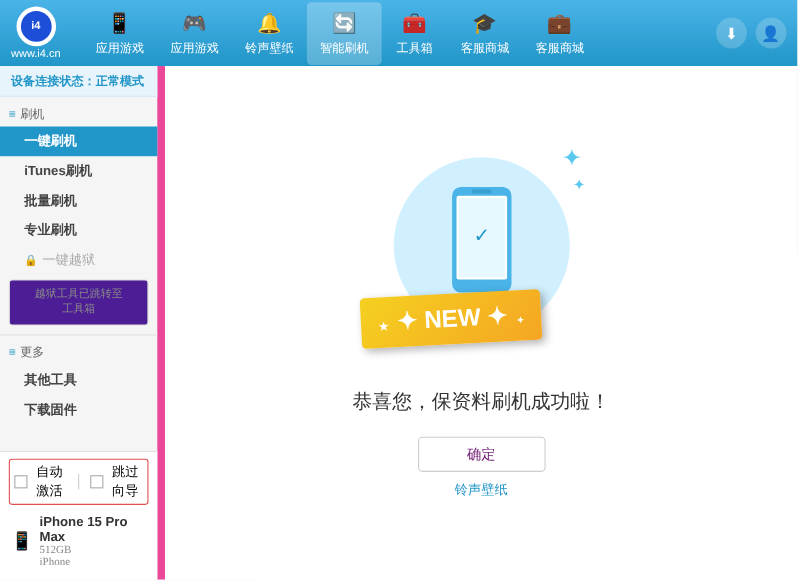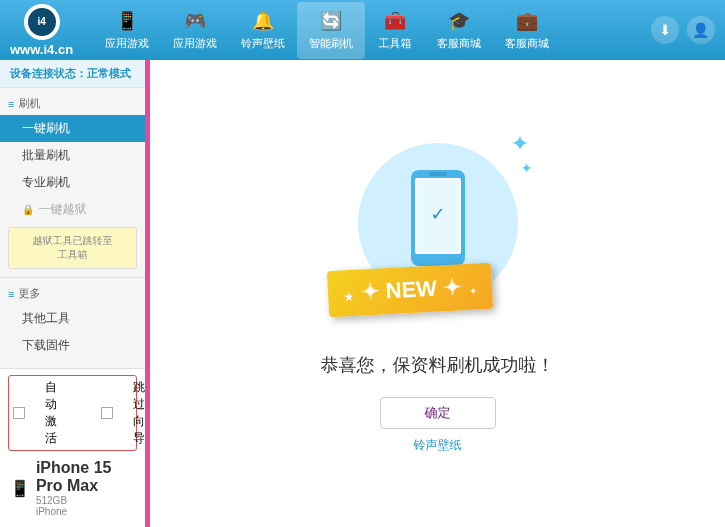--- a/index.html
+++ b/index.html
@@ -2,58 +2,58 @@
 <html><head>
   <meta charset="utf-8">
   <style>
     * { box-sizing: border-box; margin: 0; padding: 0; }
     body { font-family: 'Microsoft YaHei', Arial, sans-serif; font-size: 12px; background: #f0f0f0; width: 725px; height: 527px; overflow: hidden; }
 
     
     .header { background: linear-gradient(180deg, #4ab3e8 0%, #2196c8 100%); height: 60px; display: flex; align-items: center; padding: 0 10px; color: white; }
     .logo { display: flex; flex-direction: column; align-items: center; margin-right: 20px; }
     .logo-icon { width: 36px; height: 36px; background: white; border-radius: 50%; display: flex; align-items: center; justify-content: center; }
-    .logo-icon-inner { width: 28px; height: 28px; background: #0c4a6e; border-radius: 50%; display: flex; align-items: center; justify-content: center; color: white; font-weight: bold; font-size: 10px; }
-    .logo-text { font-size: 13px; color: white; margin-top: 2px; font-weight: bold; }
+    .logo-icon-inner { width: 28px; height: 28px; background: #1d4ed8; border-radius: 50%; display: flex; align-items: center; justify-content: center; color: white; font-weight: bold; font-size: 10px; }
+    .logo-text { font-size: 10px; color: white; margin-top: 2px; }
     .nav-items { display: flex; gap: 0; flex: 1; }
     .nav-item { display: flex; flex-direction: column; align-items: center; padding: 8px 12px; cursor: pointer; color: white; font-size: 11px; gap: 4px; border-radius: 4px; min-width: 60px; }
     .nav-item.active { background: rgba(255,255,255,0.25); }
     .nav-icon { font-size: 18px; }
     .header-right { display: flex; align-items: center; gap: 8px; margin-left: auto; }
     .header-btn { width: 28px; height: 28px; background: rgba(255,255,255,0.2); border-radius: 50%; display: flex; align-items: center; justify-content: center; color: white; cursor: pointer; font-size: 14px; }
 
     
     .win-controls { position: absolute; top: 5px; right: 8px; display: flex; gap: 4px; }
     .win-btn { width: 14px; height: 12px; background: rgba(255,255,255,0.4); border: none; cursor: pointer; font-size: 9px; color: white; display: flex; align-items: center; justify-content: center; }
 
     
     .main { display: flex; height: 467px; }
 
     
-    .sidebar { width: 150px; background: #f5f5f5; border-right: 5px solid #ec4899; display: flex; flex-direction: column; flex-shrink: 0; }
+    .sidebar { width: 150px; background: #f5f5f5; border-right: 7px solid #ec4899; display: flex; flex-direction: column; flex-shrink: 0; }
     .status-bar { background: #e8f4fb; padding: 6px 10px; font-size: 11px; color: #333; border-bottom: 1px solid #d0e8f5; }
     .status-bar span { color: #2196c8; font-weight: bold; }
     .sidebar-section { padding: 4px 0; }
     .sidebar-group-header { display: flex; align-items: center; padding: 4px 8px; color: #666; font-size: 11px; gap: 4px; }
-    .sidebar-item { padding: 5px 10px 5px 22px; color: #444; cursor: pointer; font-size: 12px; }
+    .sidebar-item { padding: 5px 10px 5px 22px; color: #444; cursor: pointer; font-size: 12px; font-weight: bold; }
     .sidebar-item.active { background: #2196c8; color: white; }
     .sidebar-disabled { padding: 5px 10px 5px 22px; color: #aaa; font-size: 12px; display: flex; align-items: center; gap: 4px; }
-    .notice-box { margin: 4px 8px; background: #fef9c3; border: 1px solid #ddd; border-radius: 3px; padding: 6px; font-size: 10px; color: #888; text-align: center; line-height: 1.4; }
+    .notice-box { margin: 4px 8px; background: #4c1d95; border: 1px solid #ddd; border-radius: 3px; padding: 6px; font-size: 10px; color: #888; text-align: center; line-height: 1.4; }
     .sidebar-more { padding: 4px 0; border-top: 1px solid #e0e0e0; }
 
     
     .device-area { border-top: 1px solid #e0e0e0; padding: 6px 8px; background: white; margin-top: auto; }
-    .auto-activate-row { display: flex; align-items: center; gap: 20px; margin-bottom: 4px; border: 1.5px solid #e05050; border-radius: 3px; padding: 3px 4px; }
+    .auto-activate-row { display: flex; align-items: center; gap: 8px; margin-bottom: 4px; border: 1.5px solid #e05050; border-radius: 3px; padding: 3px 4px; }
     .checkbox { width: 12px; height: 12px; border: 1px solid #aaa; background: white; display: inline-block; flex-shrink: 0; }
     .divider-v { width: 1px; height: 14px; background: #ccc; margin: 0 2px; }
     .device-info { display: flex; align-items: center; gap: 6px; padding: 4px 2px; }
     .phone-icon { color: #2196c8; font-size: 16px; }
     .device-details { }
-    .device-name { font-weight: bold; color: #333; font-size: 16px; }
-    .device-sub { color: #888; font-size: 10px; }
+    .device-name { font-weight: bold; color: #333; font-size: 12px; }
+    .device-sub { color: #888; font-size: 10px; font-family: Liberation Serif, serif; }
 
     
     .content { flex: 1; display: flex; flex-direction: column; align-items: center; justify-content: center; background: white; position: relative; padding: 20px; }
     .success-image { position: relative; width: 200px; height: 200px; margin-bottom: 20px; }
     .phone-circle { width: 160px; height: 160px; background: #d0f0ff; border-radius: 50%; position: absolute; top: 10px; left: 20px; display: flex; align-items: center; justify-content: center; }
     .new-badge { position: absolute; bottom: 30px; left: 0; background: linear-gradient(135deg, #f5c842 0%, #f0a010 100%); color: white; font-weight: bold; font-size: 20px; padding: 8px 14px; border-radius: 4px; transform: rotate(-5deg); box-shadow: 2px 2px 6px rgba(0,0,0,0.3); }
     .new-badge::before { content: '★'; font-size: 10px; margin-right: 2px; }
     .new-badge::after { content: '✦'; font-size: 8px; margin-left: 2px; }
     .sparkles { position: absolute; top: 0; right: 10px; color: #5bc8f0; font-size: 18px; }
     .success-text { font-size: 18px; color: #333; margin-bottom: 20px; font-weight: normal; }
@@ -124,20 +124,23 @@
 
       <div class="sidebar-section">
         <div class="sidebar-group-header">
           <span style="color:#2196c8;">≡</span>
           <span>刷机</span>
         </div>
         <div class="sidebar-item active">
           <span>一键刷机</span>
         </div>
         <div class="sidebar-item">
+          <span>iTunes刷机</span>
+        </div>
+        <div class="sidebar-item">
           <span>批量刷机</span>
         </div>
         <div class="sidebar-item">
           <span>专业刷机</span>
         </div>
 
         <div class="sidebar-disabled">
           <span style="color:#aaa;font-size:10px;">🔒</span>
           <span>一键越狱</span>
         </div>

